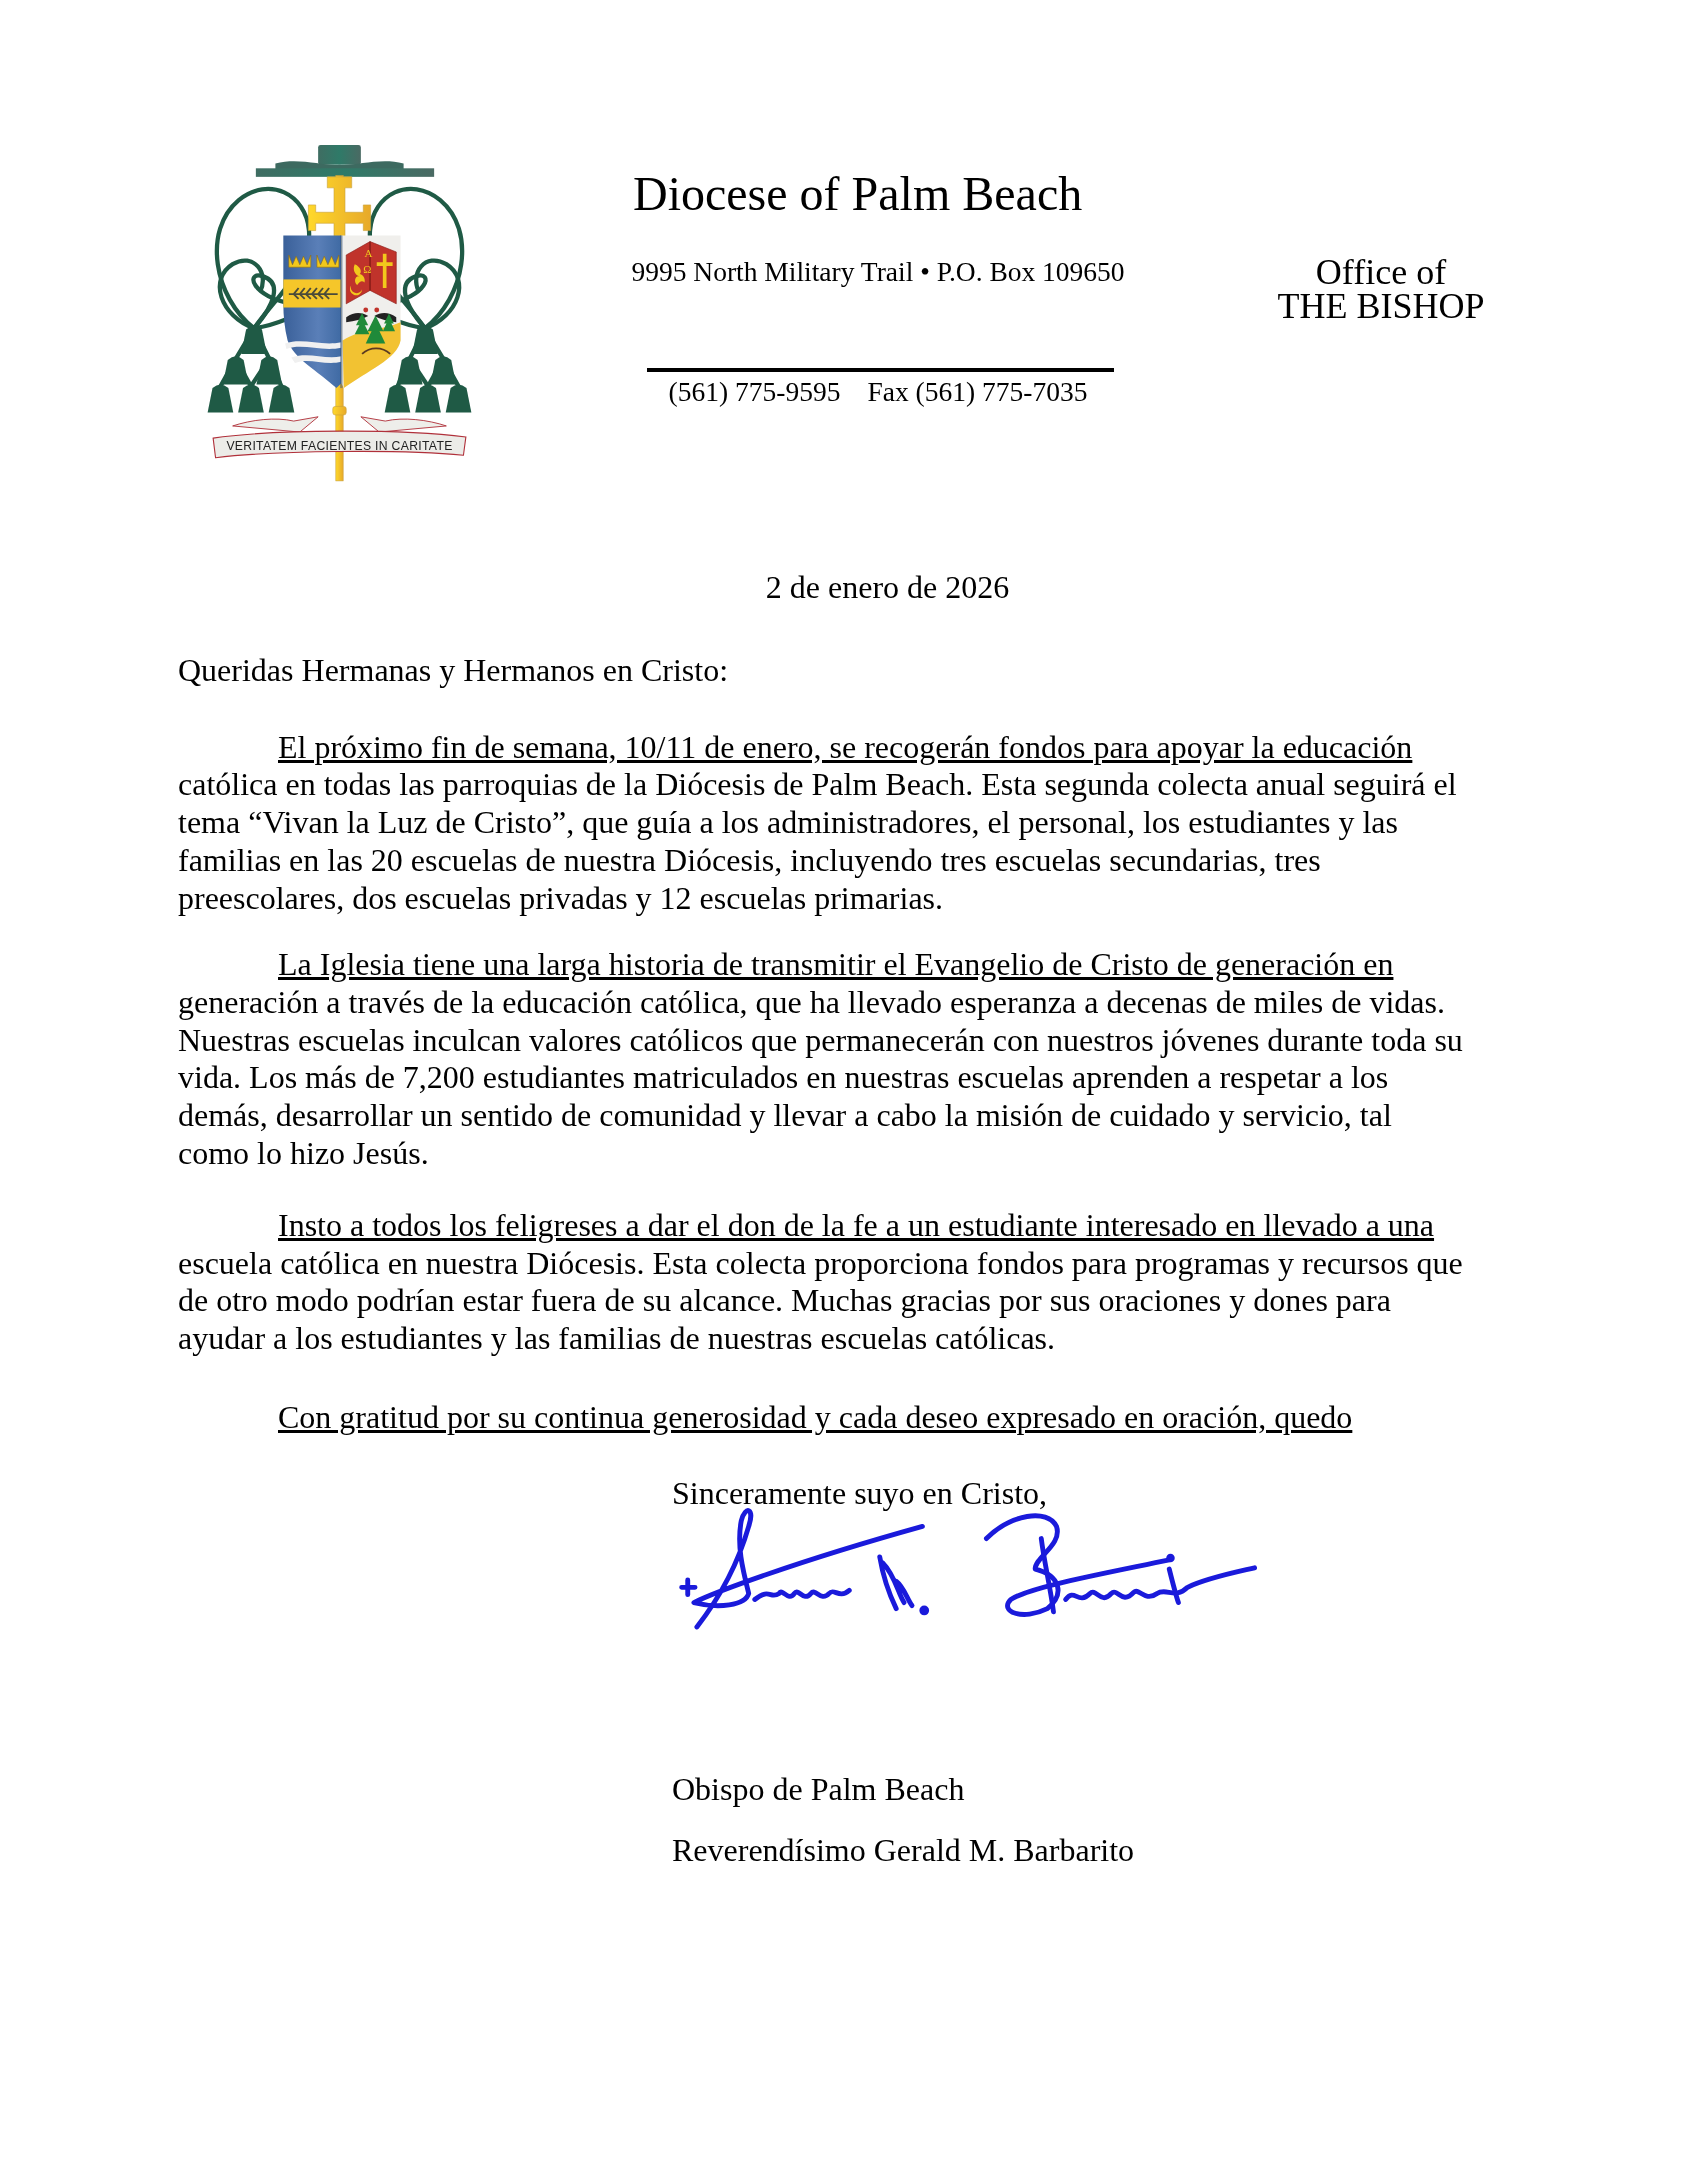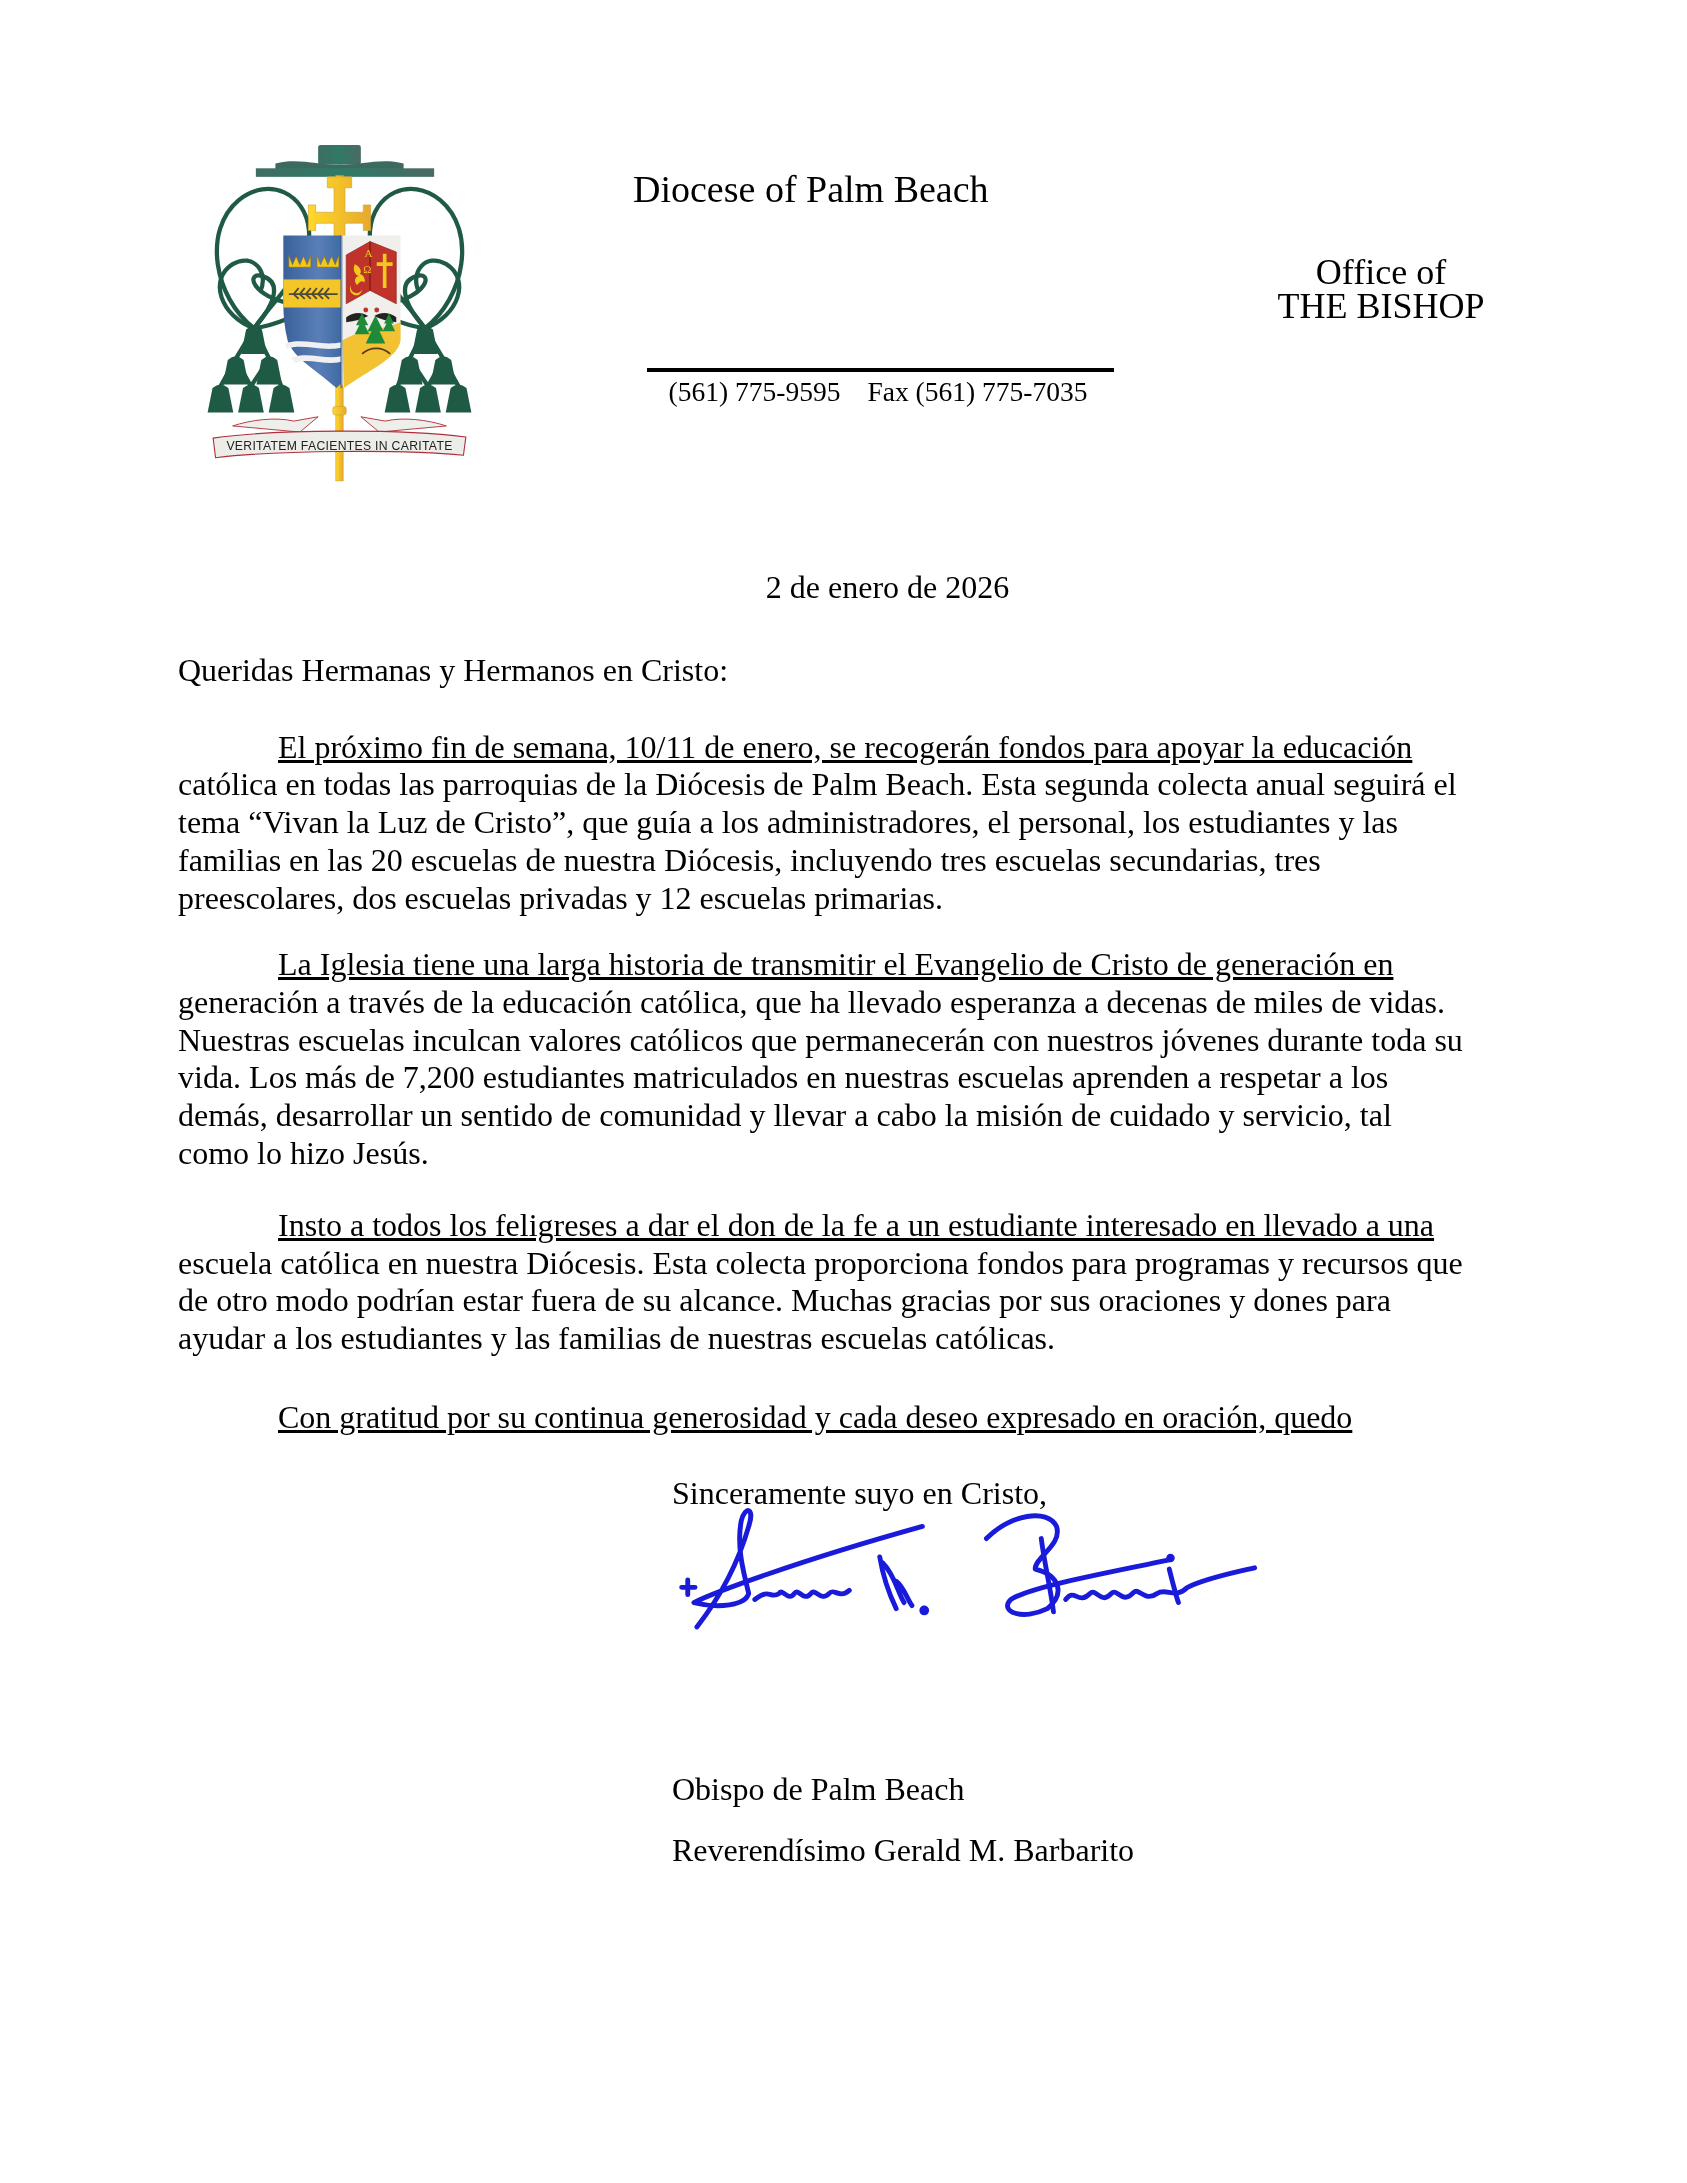--- a/index.html
+++ b/index.html
@@ -3,21 +3,21 @@
 <meta charset="utf-8">
 <style>
   html, body { margin: 0; padding: 0; background: #ffffff; }
   body { width: 1687px; height: 2183px; position: relative; overflow: hidden; }
   .page { position: absolute; left: 0; top: 0; width: 1687px; height: 2183px; background: #fff; }
   .serif { font-family: "Liberation Serif", "DejaVu Serif", serif; color: #000; }
   .abs { position: absolute; white-space: nowrap; line-height: 1; }
 
   
   #crest { position: absolute; left: 202px; top: 139px; width: 275px; height: 348px; }
-  #title { left: 633px; top: 170px; font-size: 38px; }
+  #title { left: 633px; top: 170px; font-size: 48px; }
   .addr { font-size: 27.5px; width: 550px; text-align: center; left: 603px; }
   #addr1 { top: 258px; }
   #addr2 { top: 293px; }
   #rule { position: absolute; left: 647px; top: 368px; width: 467px; height: 3.7px; background: #000; }
   #phone { top: 378px; font-size: 27.5px; width: 550px; text-align: center; left: 603px; word-spacing: 0; }
   #phone .gap { display: inline-block; width: 27px; }
   .office { font-size: 36px; width: 244px; text-align: center; left: 1259px; }
   #office1 { top: 254px; }
   #office2 { top: 288px; }
 
@@ -159,20 +159,21 @@
 
     <g>
       <path d="M50 470 C 80 460, 120 455, 150 462 L 190 455 L 160 480 Z" fill="#eeeeea" stroke="#b0303a" stroke-width="1.5"></path>
       <path d="M400 470 C 370 460, 330 455, 300 462 L 260 455 L 290 480 Z" fill="#eeeeea" stroke="#b0303a" stroke-width="1.5"></path>
       <path d="M18 490 C 120 475, 330 475, 432 488 L 428 518 C 330 508, 120 510, 22 522 Z" fill="#ececE8" stroke="#b0303a" stroke-width="1.8"></path>
       <text x="225" y="510" text-anchor="middle" font-family="Liberation Sans, sans-serif" font-size="20" fill="#222" letter-spacing="0.5">VERITATEM FACIENTES IN CARITATE</text>
     </g>
   </svg>
 
   <div id="title" class="abs serif">Diocese of Palm Beach</div>
+  <div id="addr1" class="abs serif addr">9995 North Military Trail • P.O. Box 109650</div>
   <div id="rule"></div>
   <div id="phone" class="abs serif">
     <span>(561) 775-9595</span><span class="gap"></span><span>Fax (561) 775-7035</span>
   </div>
   <div id="office1" class="abs serif office">Office of</div>
   <div id="office2" class="abs serif office">THE BISHOP</div>
 
   <div id="date" class="abs serif body-text">2 de enero de 2026</div>
   <div id="salutation" class="abs serif body-text">Queridas Hermanas y Hermanos en Cristo:</div>
 

